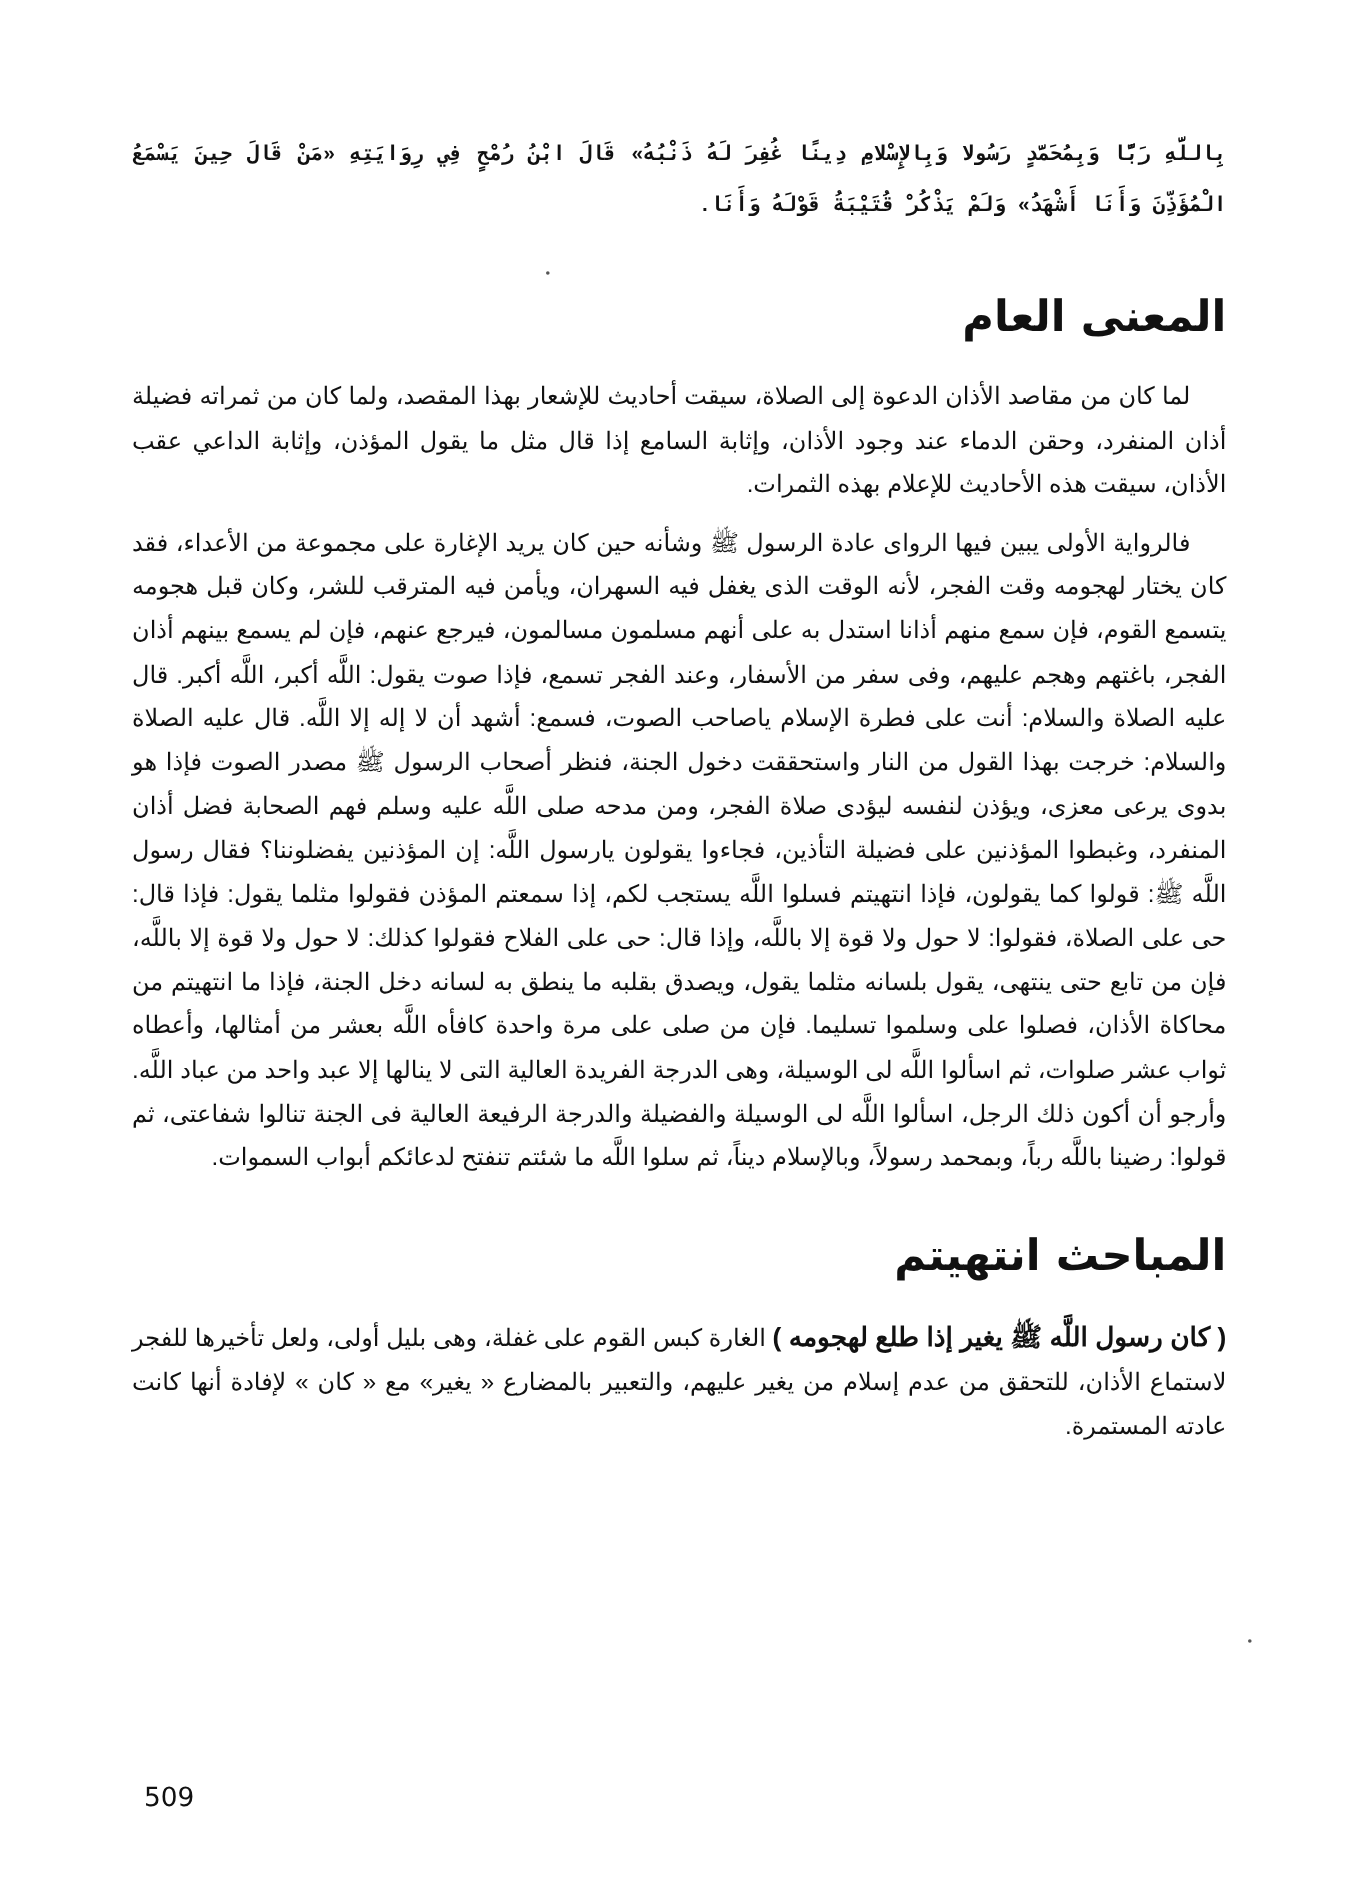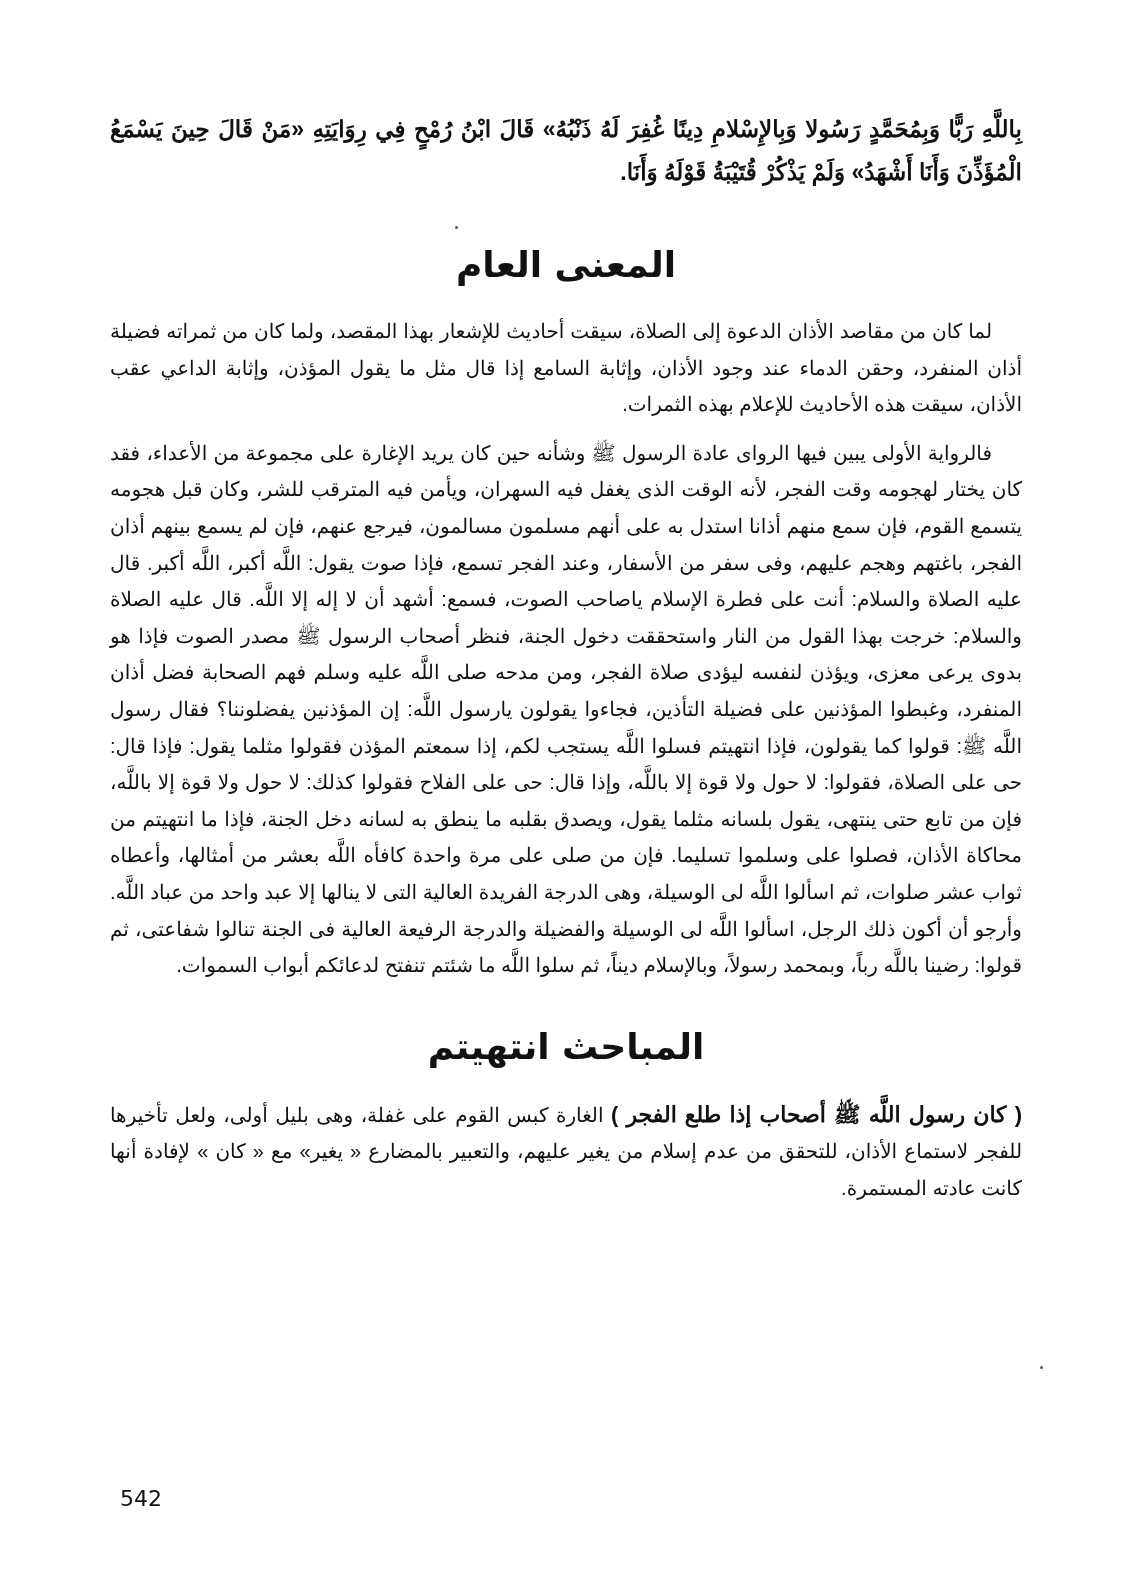--- a/index.html
+++ b/index.html
@@ -17,32 +17,32 @@
     }
     .page {
       position: absolute;
       left: 110px;
       top: 108px;
       width: 912px;
       direction: rtl;
       text-align: justify;
     }
     .hadith {
-      font-family: Liberation Sans, sans-serif;
+      font-family: Liberation Mono, monospace;
       font-weight: bold;
-      font-size: 23px;
+      font-size: 17px;
       line-height: 43px;
       text-align-last: right;
       margin: 0;
     }
     .heading {
       font-family: "DejaVu Sans", sans-serif;
       font-weight: bold;
       font-size: 36px;
-      text-align: center;
+      text-align: right;
       margin: 0;
     }
     .heading.h1 {
       margin-top: 50px;
       margin-bottom: 28px;
     }
     .heading.h2 {
       margin-top: 42px;
       margin-bottom: 30px;
     }
@@ -89,21 +89,21 @@
   </div>
 
   <h2 class="heading h1">المعنى العام</h2>
 
   <p class="para">لما كان من مقاصد الأذان الدعوة إلى الصلاة، سيقت أحاديث للإشعار بهذا المقصد، ولما كان من ثمراته فضيلة أذان المنفرد، وحقن الدماء عند وجود الأذان، وإثابة السامع إذا قال مثل ما يقول المؤذن، وإثابة الداعي عقب الأذان، سيقت هذه الأحاديث للإعلام بهذه الثمرات.</p>
   <p class="para">فالرواية الأولى يبين فيها الرواى عادة الرسول ﷺ وشأنه حين كان يريد الإغارة على مجموعة من الأعداء، فقد كان يختار لهجومه وقت الفجر، لأنه الوقت الذى يغفل فيه السهران، ويأمن فيه المترقب للشر، وكان قبل هجومه يتسمع القوم، فإن سمع منهم أذانا استدل به على أنهم مسلمون مسالمون، فيرجع عنهم، فإن لم يسمع بينهم أذان الفجر، باغتهم وهجم عليهم، وفى سفر من الأسفار، وعند الفجر تسمع، فإذا صوت يقول: اللَّه أكبر، اللَّه أكبر. قال عليه الصلاة والسلام: أنت على فطرة الإسلام ياصاحب الصوت، فسمع: أشهد أن لا إله إلا اللَّه. قال عليه الصلاة والسلام: خرجت بهذا القول من النار واستحققت دخول الجنة، فنظر أصحاب الرسول ﷺ مصدر الصوت فإذا هو بدوى يرعى معزى، ويؤذن لنفسه ليؤدى صلاة الفجر، ومن مدحه صلى اللَّه عليه وسلم فهم الصحابة فضل أذان المنفرد، وغبطوا المؤذنين على فضيلة التأذين، فجاءوا يقولون يارسول اللَّه: إن المؤذنين يفضلوننا؟ فقال رسول اللَّه ﷺ: قولوا كما يقولون، فإذا انتهيتم فسلوا اللَّه يستجب لكم، إذا سمعتم المؤذن فقولوا مثلما يقول: فإذا قال: حى على الصلاة، فقولوا: لا حول ولا قوة إلا باللَّه، وإذا قال: حى على الفلاح فقولوا كذلك: لا حول ولا قوة إلا باللَّه، فإن من تابع حتى ينتهى، يقول بلسانه مثلما يقول، ويصدق بقلبه ما ينطق به لسانه دخل الجنة، فإذا ما انتهيتم من محاكاة الأذان، فصلوا على وسلموا تسليما. فإن من صلى على مرة واحدة كافأه اللَّه بعشر من أمثالها، وأعطاه ثواب عشر صلوات، ثم اسألوا اللَّه لى الوسيلة، وهى الدرجة الفريدة العالية التى لا ينالها إلا عبد واحد من عباد اللَّه. وأرجو أن أكون ذلك الرجل، اسألوا اللَّه لى الوسيلة والفضيلة والدرجة الرفيعة العالية فى الجنة تنالوا شفاعتى، ثم قولوا: رضينا باللَّه رباً، وبمحمد رسولاً، وبالإسلام ديناً، ثم سلوا اللَّه ما شئتم تنفتح لدعائكم أبواب السموات.</p>
 
   <h2 class="heading h2">المباحث انتهيتم</h2>
 
   <p class="para no-indent">
-    <span class="lead">( كان رسول اللَّه ﷺ أصحاب إذا طلع الفجر )</span><span> الغارة كبس القوم على غفلة، وهى بليل أولى، ولعل تأخيرها للفجر لاستماع الأذان، للتحقق من عدم إسلام من يغير عليهم، والتعبير بالمضارع « يغير» مع « كان » لإفادة أنها كانت عادته المستمرة.</span>
+    <span class="lead">( كان رسول اللَّه ﷺ يغير إذا طلع لهجومه )</span><span> الغارة كبس القوم على غفلة، وهى بليل أولى، ولعل تأخيرها للفجر لاستماع الأذان، للتحقق من عدم إسلام من يغير عليهم، والتعبير بالمضارع « يغير» مع « كان » لإفادة أنها كانت عادته المستمرة.</span>
   </p>
 
 </div>
 
-<div class="page-number">542</div>
+<div class="page-number">509</div>
 
 <span class="speck" style="left:455px; top:226px;"></span>
 <span class="speck" style="left:1040px; top:1366px;"></span>
 
 </body></html>

